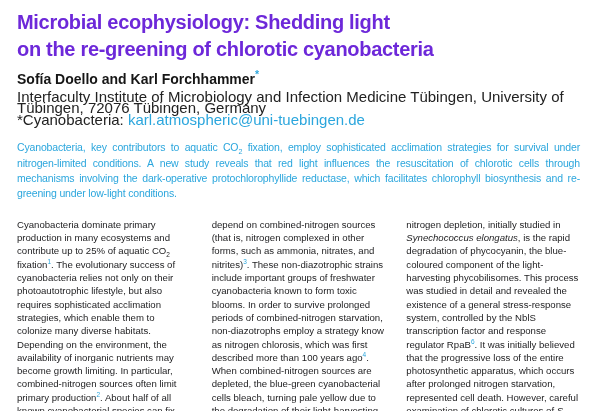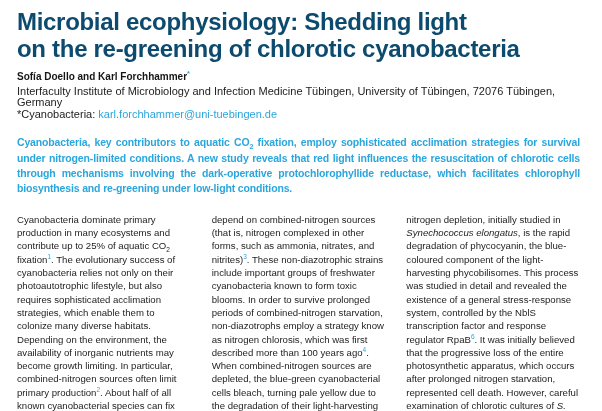--- a/index.html
+++ b/index.html
@@ -9,38 +9,38 @@
     width:602px; height:411px; overflow:hidden;
     background:#ffffff;
     font-family:"Liberation Sans","DejaVu Sans",sans-serif;
     color:var(--text);
     -webkit-font-smoothing:antialiased;
   }
   .page { padding:9px 22px 0 17px; }
 
   .title {
     margin:0 0 9px 0;
-    font-size:24px; line-height:26.5px; font-weight:bold;
-    color:#0c4a6e; letter-spacing:-0.3px;
+    font-size:20px; line-height:26.5px; font-weight:bold;
+    color:#6d28d9; letter-spacing:-0.3px;
     white-space:pre-line;
   }
   .authors {
-    font-size:10px; font-weight:bold; color:#161616;
+    font-size:14px; font-weight:bold; color:#161616;
     margin:0 0 4px 0;
   }
   .authors sup { color:var(--accent); font-size:75%; line-height:0; }
   .meta {
-    font-size:11px; line-height:11.4px; color:#222;
+    font-size:15px; line-height:11.4px; color:#222;
   }
   a.link { color:var(--accent); text-decoration:none; cursor:pointer; }
 
   .abstract {
     margin:15px 0 0 0;
     color:var(--accent);
-    font-size:10.5px; font-weight:bold;
+    font-size:10.5px; font-weight:normal;
     line-height:15.4px;
     letter-spacing:-0.15px;
     text-align:justify;
   }
 
   .bodycols { display:flex; gap:21px; margin-top:16px; }
   .col {
     flex:1 1 0;
     font-size:9.6px; line-height:13.3px;
     color:var(--text);
@@ -56,21 +56,21 @@
 
   <h1 class="title">Microbial ecophysiology: Shedding light
 on the re-greening of chlorotic cyanobacteria</h1>
 
   <div class="authors"><span>Sofía Doello and Karl Forchhammer</span><sup>*</sup></div>
 
   <div class="meta">Interfaculty Institute of Microbiology and Infection Medicine Tübingen, University of Tübingen, 72076 Tübingen, Germany</div>
 
   <div class="meta">
     <span>*Cyanobacteria:</span>
-    <a class="link" href="#">karl.forchhammer@uni-tuebingen.de</a>
+    <a class="link" href="#">karl.atmospheric@uni-tuebingen.de</a>
   </div>
 
 
   <p class="abstract"><span>Cyanobacteria, key contributors to aquatic CO</span><sub>2</sub><span> fixation, employ sophisticated acclimation strategies for survival under nitrogen-limited conditions. A new study reveals that red light influences the resuscitation of chlorotic cells through mechanisms involving the dark-operative protochlorophyllide reductase, which facilitates chlorophyll biosynthesis and re-greening under low-light conditions.</span></p>
 
   <div class="bodycols">
     <div class="col"><span>Cyanobacteria dominate primary production in many ecosystems and contribute up to 25% of aquatic CO</span><sub>2</sub><span> fixation</span><sup class="ref">1</sup><span>. The evolutionary success of cyanobacteria relies not only on their photoautotrophic lifestyle, but also requires sophisticated acclimation strategies, which enable them to colonize many diverse habitats. Depending on the environment, the availability of inorganic nutrients may become growth limiting. In particular, combined-nitrogen sources often limit primary production</span><sup class="ref">2</sup><span>. About half of all known cyanobacterial species can fix atmospheric nitrogen (referred to as diazotrophy), whereas the remainder</span></div>
     <div class="col"><span>depend on combined-nitrogen sources (that is, nitrogen complexed in other forms, such as ammonia, nitrates, and nitrites)</span><sup class="ref">3</sup><span>. These non-diazotrophic strains include important groups of freshwater cyanobacteria known to form toxic blooms. In order to survive prolonged periods of combined-nitrogen starvation, non-diazotrophs employ a strategy know as nitrogen chlorosis, which was first described more than 100 years ago</span><sup class="ref">4</sup><span>. When combined-nitrogen sources are depleted, the blue-green cyanobacterial cells bleach, turning pale yellow due to the degradation of their light-harvesting systems</span></div>
     <div class="col"><span>nitrogen depletion, initially studied in </span><i>Synechococcus elongatus</i><span>, is the rapid degradation of phycocyanin, the blue-coloured component of the light-harvesting phycobilisomes. This process was studied in detail and revealed the existence of a general stress-response system, controlled by the NblS transcription factor and response regulator RpaB</span><sup class="ref">6</sup><span>. It was initially believed that the progressive loss of the entire photosynthetic apparatus, which occurs after prolonged nitrogen starvation, represented cell death. However, careful examination of chlorotic cultures of </span><i>S. elongatus</i></div>
   </div>

